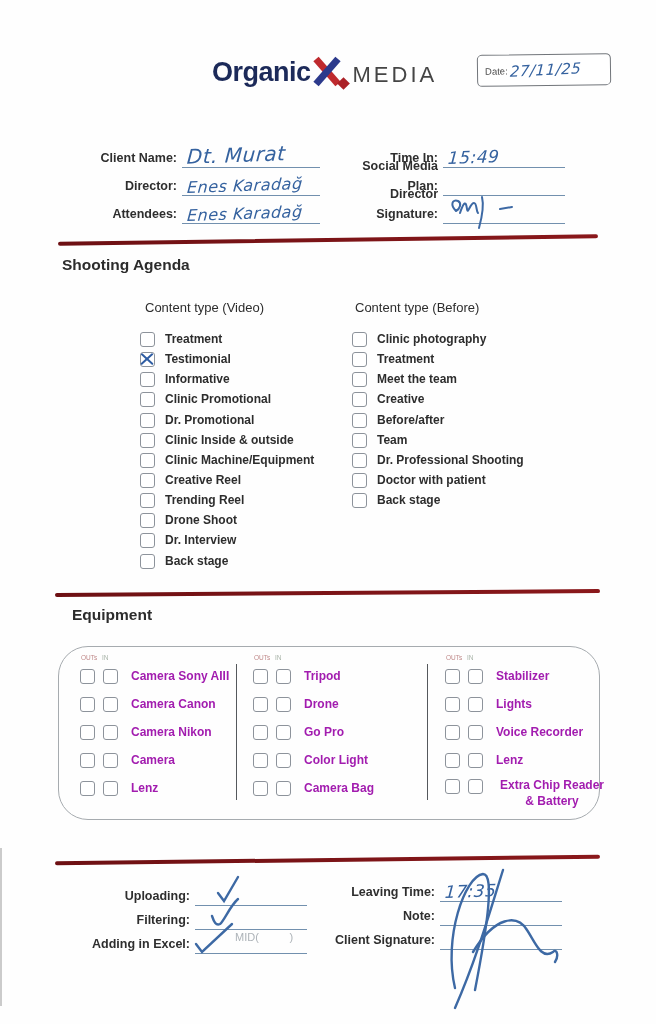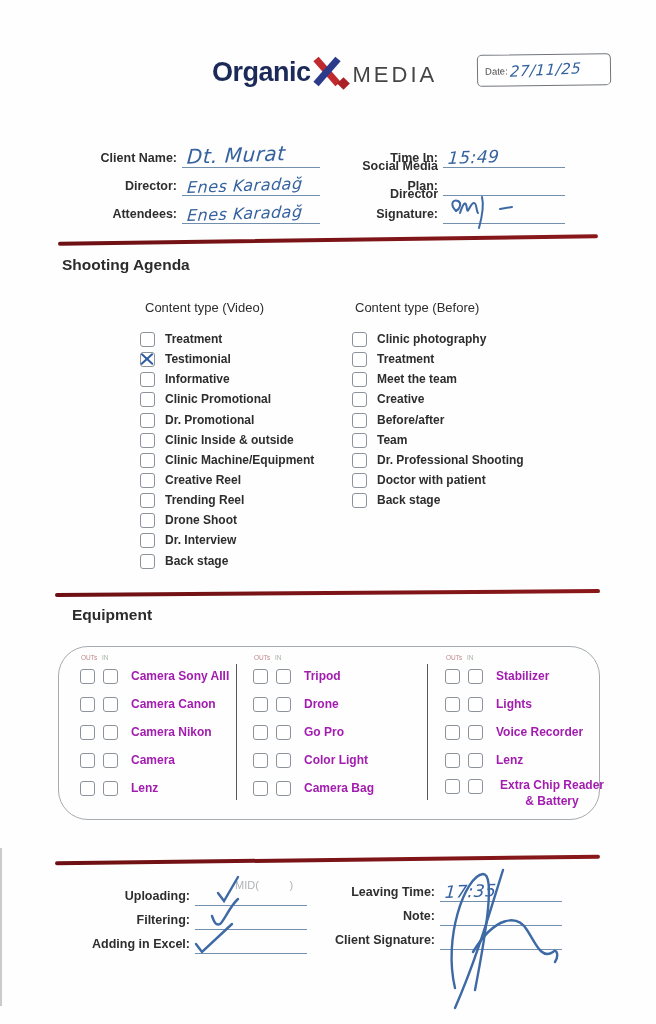--- a/index.html
+++ b/index.html
@@ -79,21 +79,21 @@
   .mini-out { font-size:6.5px; color:#c08a8a; width:21px; }
   .mini-in  { font-size:6.5px; color:#a8b3a8; }
   .eq-row { display:flex; align-items:center; height:28px; }
   .eq-row .cb + .cb { margin-left:8px; }
   .eq-label { font-size:12px; font-weight:700; color:#a21caf; margin-left:13px; }
   .eq-row.tall { align-items:flex-start; height:auto; padding-top:4px;text-align:center; }
   .eq-row.tall .cb { margin-top:1px; }
   .eq-row.tall .eq-label { width:112px; line-height:1.3; white-space:normal; }
 
   
-  .excel-hint { position:absolute; left:235px; top:879px; font-size:11px; color:#adb3b8; white-space:pre; }
+  .excel-hint { position:absolute; left:235px; top:931px; font-size:11px; color:#adb3b8; white-space:pre; }
   .sig-svg { position:absolute; }
   .scan-edge { position:absolute; left:0; top:848px; width:1.5px; height:158px; background:#a8a8a8; opacity:.6; }
 </style>
 </head>
 <body>
 
 <div class="page">
 
   <div class="logo">
     <span class="logo-word1">Organic</span>

